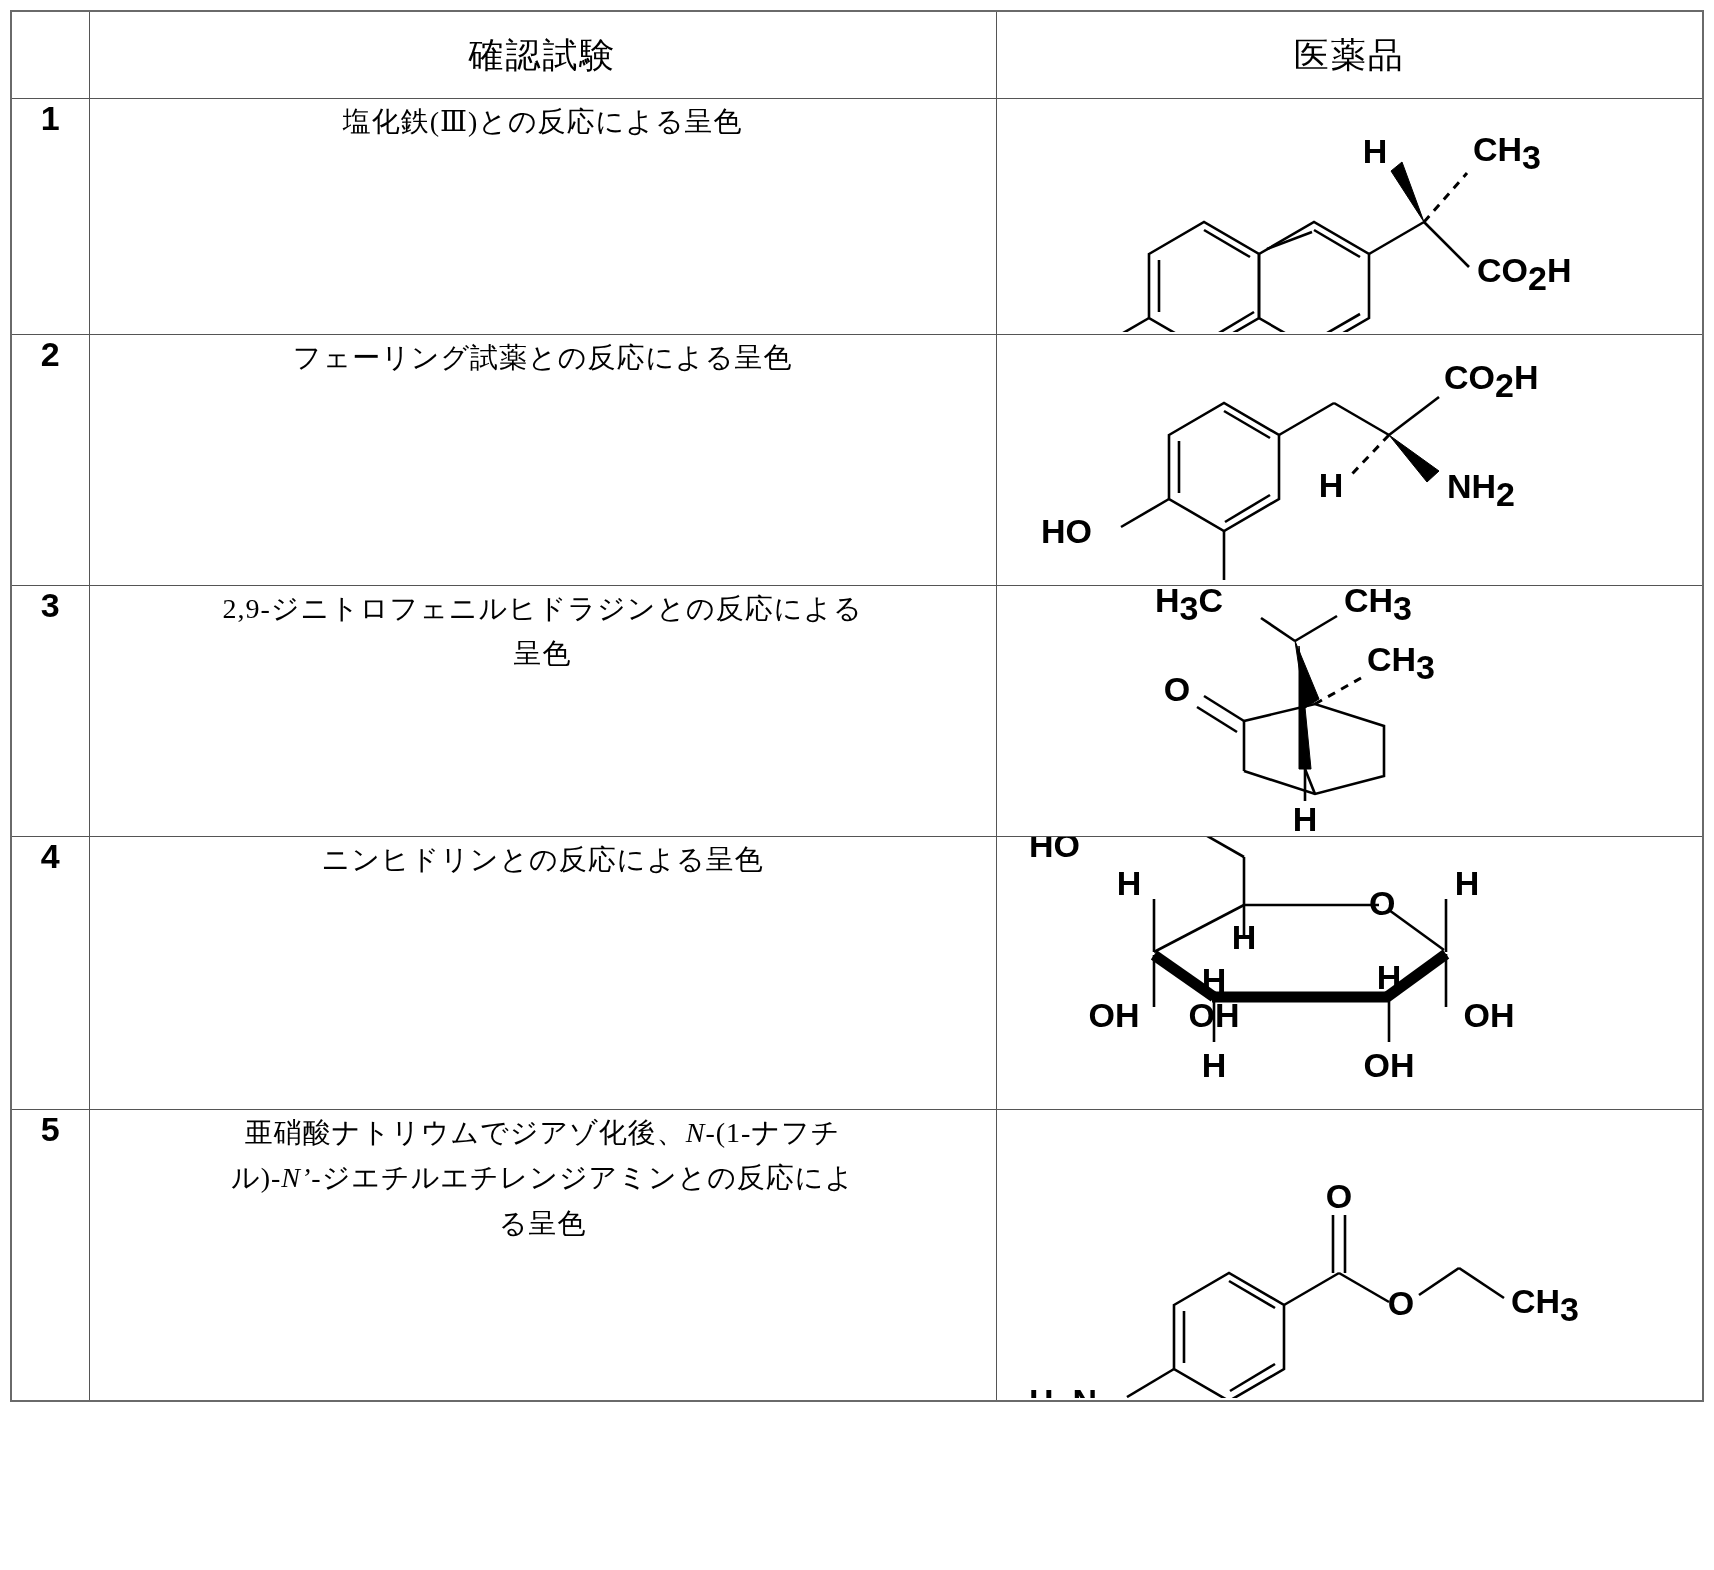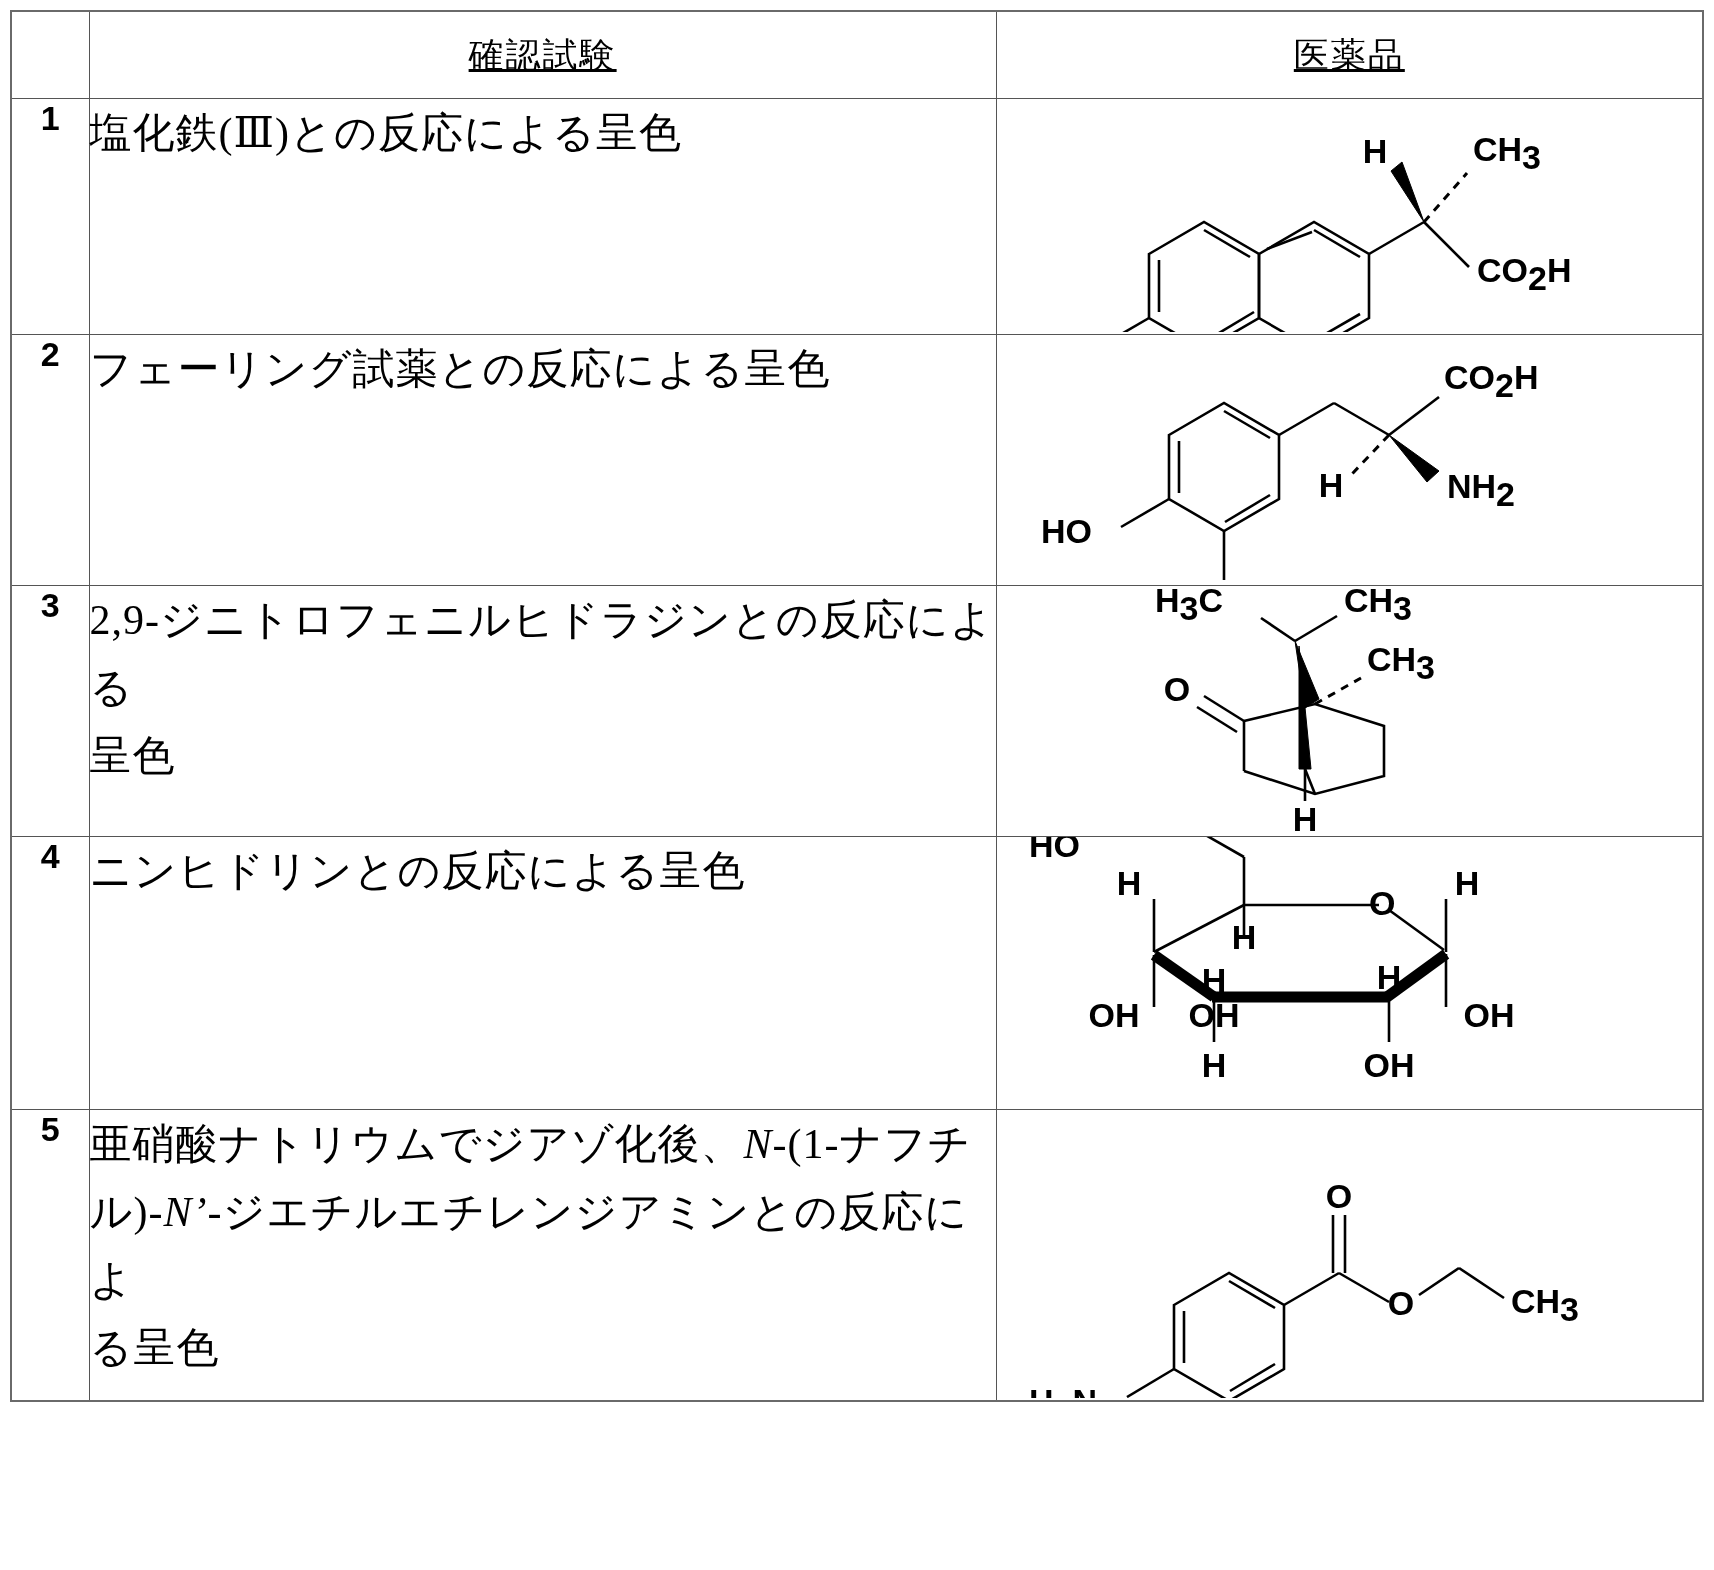--- a/index.html
+++ b/index.html
@@ -18,21 +18,21 @@
     table-layout:fixed;
   }
   table.qtable tr{vertical-align:top;}
   table.qtable td, table.qtable th{
     border:1px solid #555;
     padding:0;
     background:#fff;
   }
   
   table.qtable{border:2px solid #6a6a6a;}
-  table.qtable tr.hdr td{border-bottom:1px solid #555;text-decoration:underline;}
+  table.qtable tr.hdr td{border-bottom:1px solid #555;}
 
   .col-no{width:78px;}
   .col-test{width:906px;}
   .col-drug{width:706px;}
 
   .hdr td{
     height:86px;
     text-align:center;
     vertical-align:middle;
     font-size:35px;
@@ -42,25 +42,25 @@
 
   .num{
     text-align:center;
     vertical-align:top;
     font-size:34px;
     font-weight:bold;
     font-family:"Liberation Sans","DejaVu Sans",sans-serif;
     padding-top:26px;
   }
   .test{
-    font-size:42px;
+    font-size:28px;
     line-height:1.62;
     padding:18px 10px 14px 24px;
     letter-spacing:1px;
-    text-align:left;
+    text-align:center;
   }
   .test .it{font-style:italic;font-family:"Liberation Serif",serif;}
   .drug{
     padding:0;
     position:relative;
   }
   .drugbox{position:relative;width:100%;height:100%;}
   .drugbox svg{display:block;margin:0 auto;}
 
   

